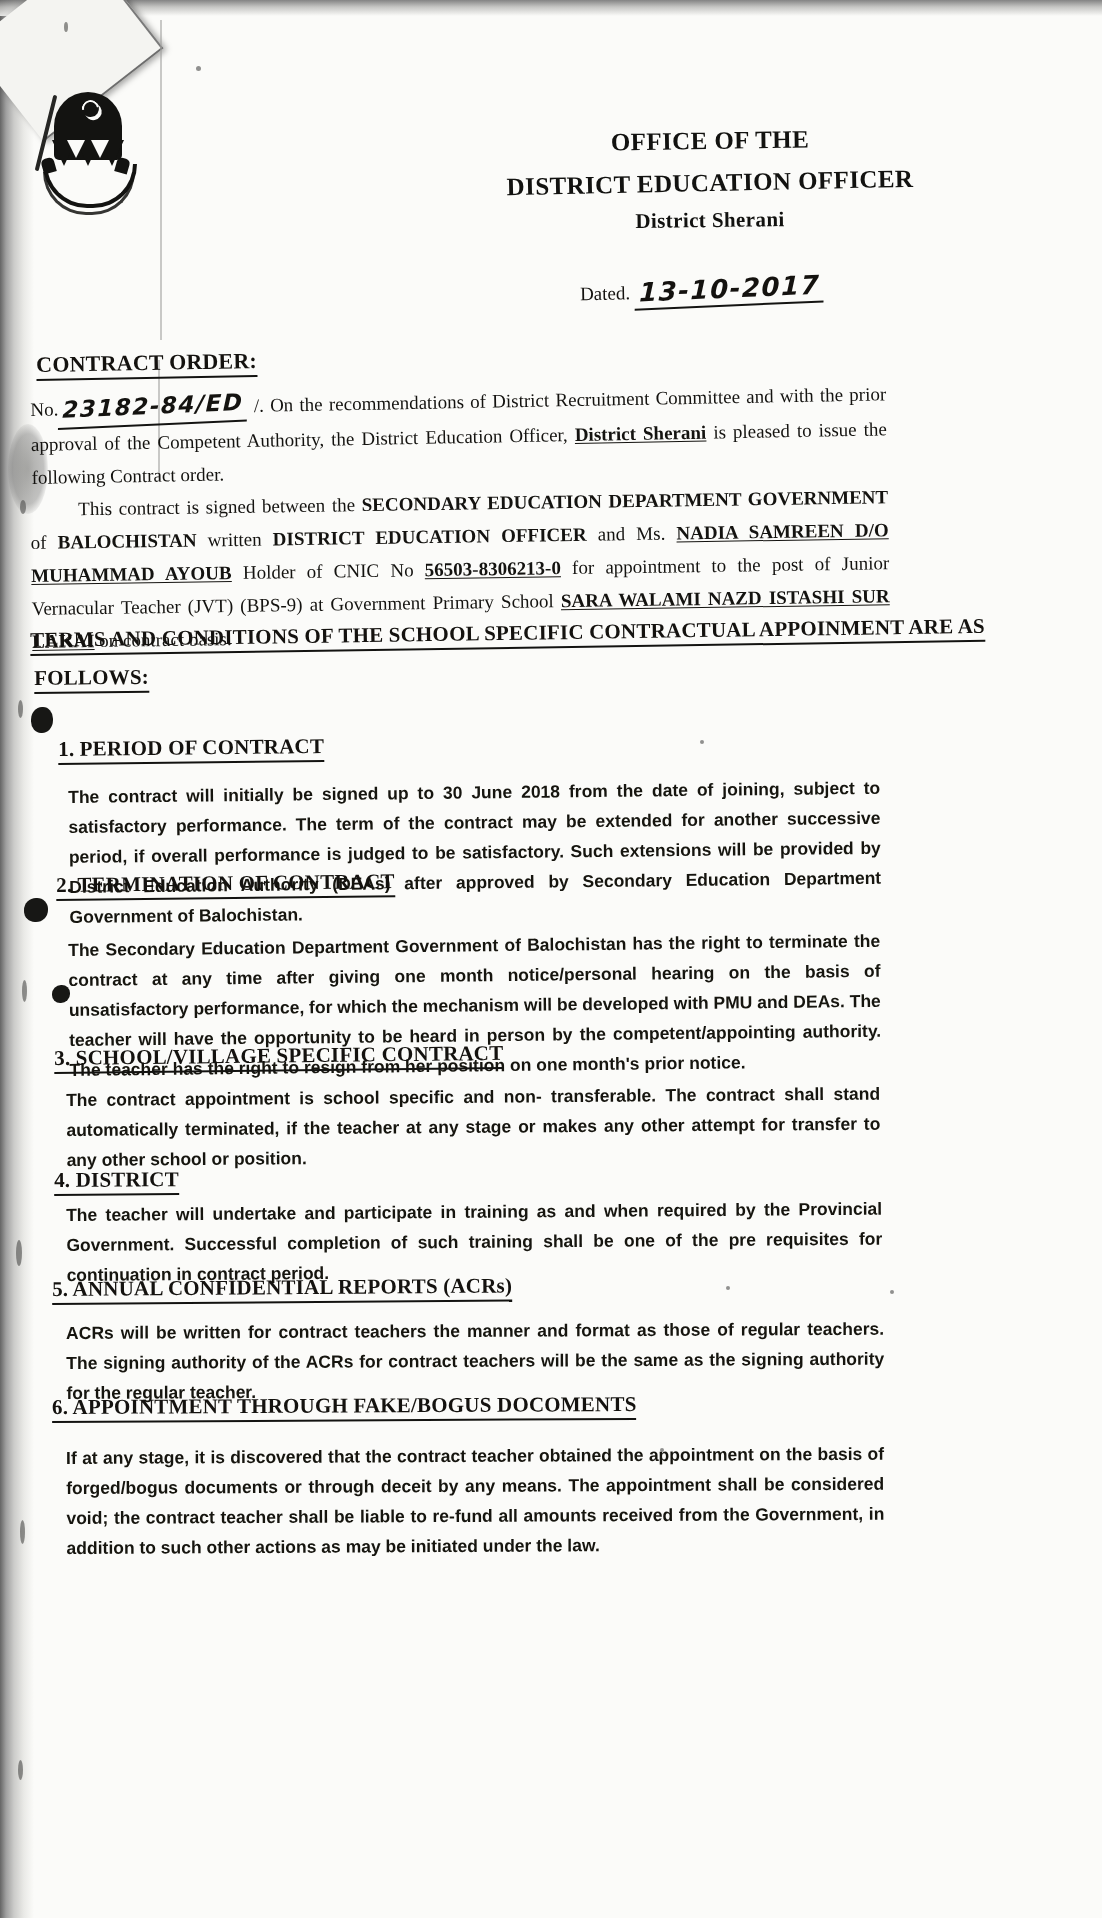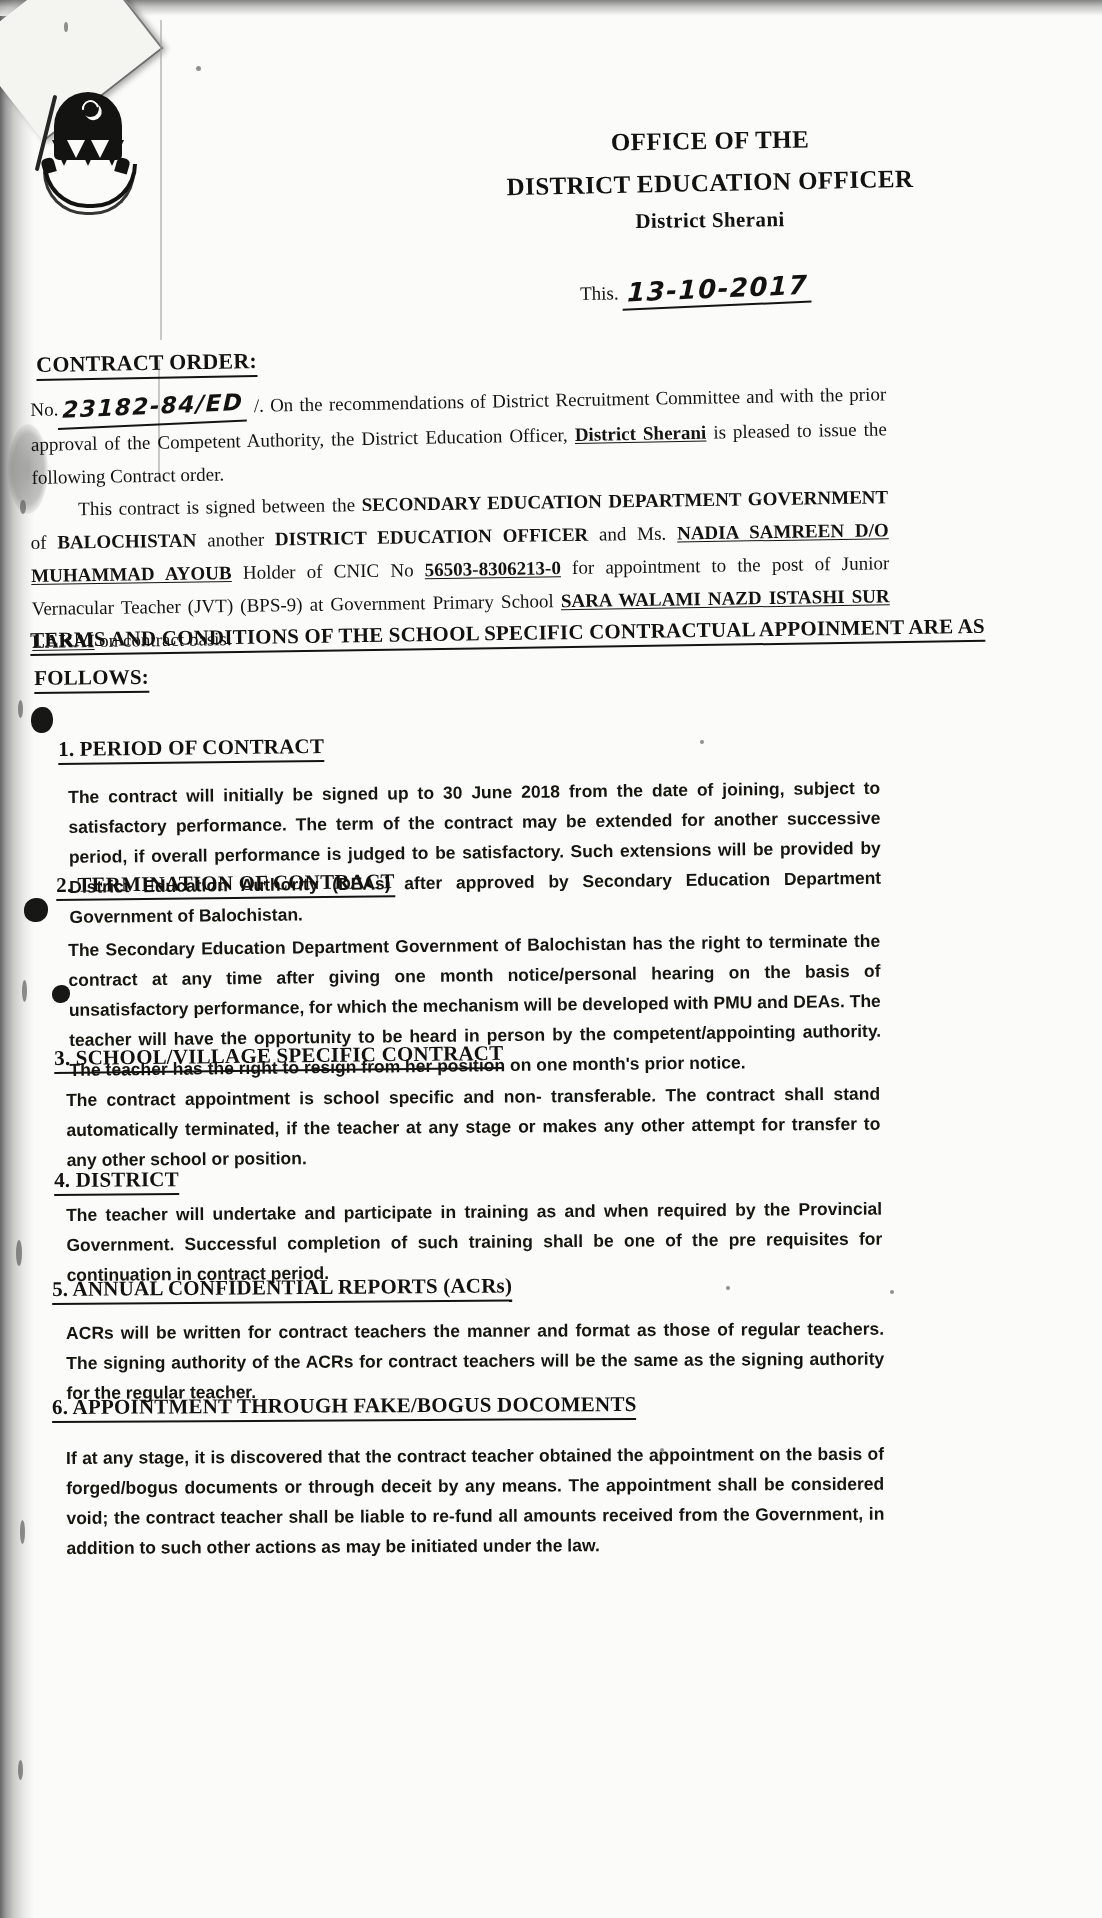--- a/index.html
+++ b/index.html
@@ -263,41 +263,41 @@
     <div class="wheat-r"></div>
     <div class="tip-l"></div>
     <div class="tip-r"></div>
   </div>
 
   <div class="hdr hdr-office">OFFICE OF THE</div>
   <div class="hdr hdr-deo">DISTRICT EDUCATION OFFICER</div>
   <div class="hdr hdr-district">District Sherani</div>
 
   <div class="dated-row">
-    <span>This.</span>
+    <span>Dated.</span>
     <span class="hand">13-10-2017</span>
   </div>
 
   <div class="sec-title tilt-a" style="left:36px;top:352px;">
     <span class="heading-ul">CONTRACT ORDER:</span>
   </div>
 
   <div class="serif-para tilt-a" style="left:30px;top:392px;width:856px;">
     <span>No.</span><span class="hand" style="font-size:23px;">23182-84/ED</span>
     <span>/. On the recommendations of District Recruitment Committee and with the prior approval of the Competent Authority, the District Education Officer,</span>
     <span class="u">District Sherani</span>
     <span>is pleased to issue the following Contract order.</span>
   </div>
 
   <div class="serif-para tilt-b" style="left:30px;top:493px;width:858px;text-indent:48px;">
     <span>This contract is signed between the</span>
     <b>SECONDARY EDUCATION DEPARTMENT GOVERNMENT</b>
     <span>of</span>
     <b>BALOCHISTAN</b>
-    <span>another</span>
+    <span>written</span>
     <b>DISTRICT EDUCATION OFFICER</b>
     <span>and Ms.</span>
     <b class="u">NADIA SAMREEN D/O MUHAMMAD AYOUB</b>
     <span>Holder of CNIC No</span>
     <span class="u">56503-8306213-0</span>
     <span>for appointment to the post of Junior Vernacular Teacher (JVT) (BPS-9) at Government Primary School</span>
     <span class="u">SARA WALAMI NAZD ISTASHI SUR LAKAI</span>
     <span>on contract basis.</span>
   </div>
 

